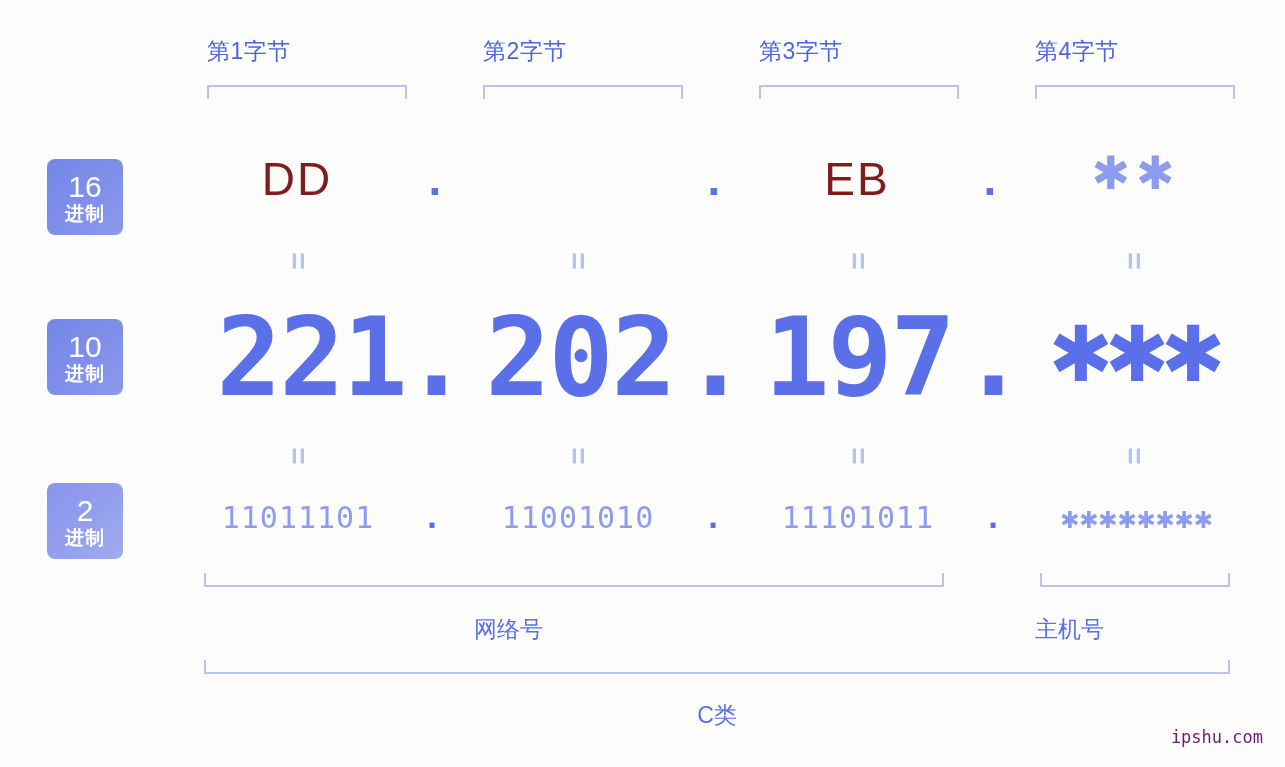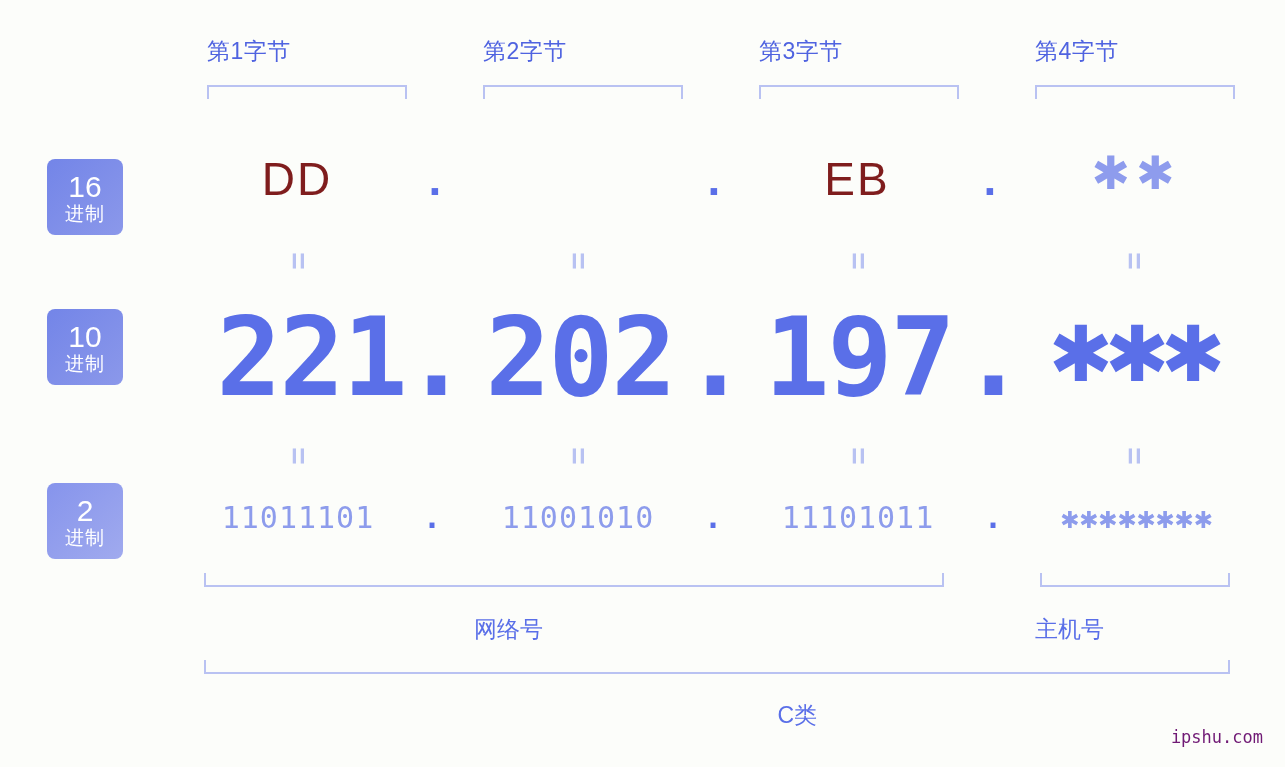--- a/index.html
+++ b/index.html
@@ -69,21 +69,21 @@
     background: linear-gradient(135deg, #8694ec 0%, #a0aaee 100%);
   }
   .badge-num {
     font-size: 30px;
     font-weight: 400;
     letter-spacing: 0px;
     margin-bottom: 2px;
   }
   .badge-sub {
     font-size: 19px;
-    font-weight: 400;
+    font-weight: 700;
     letter-spacing: 1px;
   }
 
   .cell {
     position: absolute;
     text-align: center;
     white-space: nowrap;
   }
 
   
@@ -174,21 +174,21 @@
   .group-label {
     position: absolute;
     text-align: left;
     font-size: 23px;
     color: #5a6fe8;
     font-family: "Liberation Sans", sans-serif;
     white-space: nowrap;
   }
   .class-label {
     position: absolute;
-    text-align: right;
+    text-align: center;
     font-size: 23px;
     color: #5a6fe8;
     font-family: "Liberation Sans", sans-serif;
     white-space: nowrap;
   }
 
   
   .watermark {
     position: absolute;
     right: 22px;
@@ -212,21 +212,21 @@
   <div class="bracket bracket-down" style="left:207px; top:85px; width:200px;"></div>
   <div class="bracket bracket-down" style="left:483px; top:85px; width:200px;"></div>
   <div class="bracket bracket-down" style="left:759px; top:85px; width:200px;"></div>
   <div class="bracket bracket-down" style="left:1035px; top:85px; width:200px;"></div>
 
   <div class="badge" style="top:159px;">
     <span class="badge-num">16</span>
     <span class="badge-sub">进制</span>
   </div>
 
-  <div class="badge" style="top:309px;">
+  <div class="badge" style="top:319px;">
     <span class="badge-num">10</span>
     <span class="badge-sub">进制</span>
   </div>
 
   <div class="badge light" style="top:483px;">
     <span class="badge-num">2</span>
     <span class="badge-sub">进制</span>
   </div>
 
   <div class="cell hex-val" style="left:197px;">DD</div>

